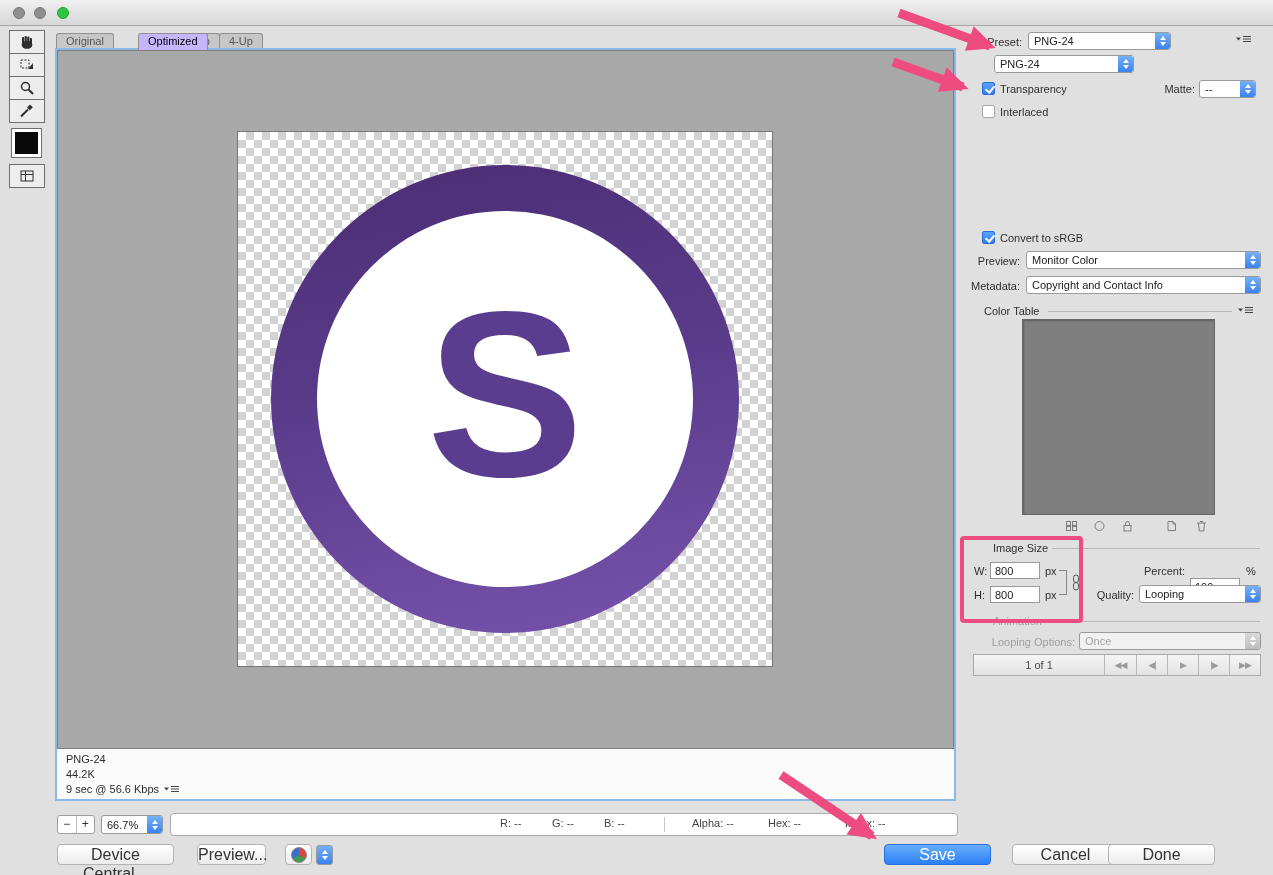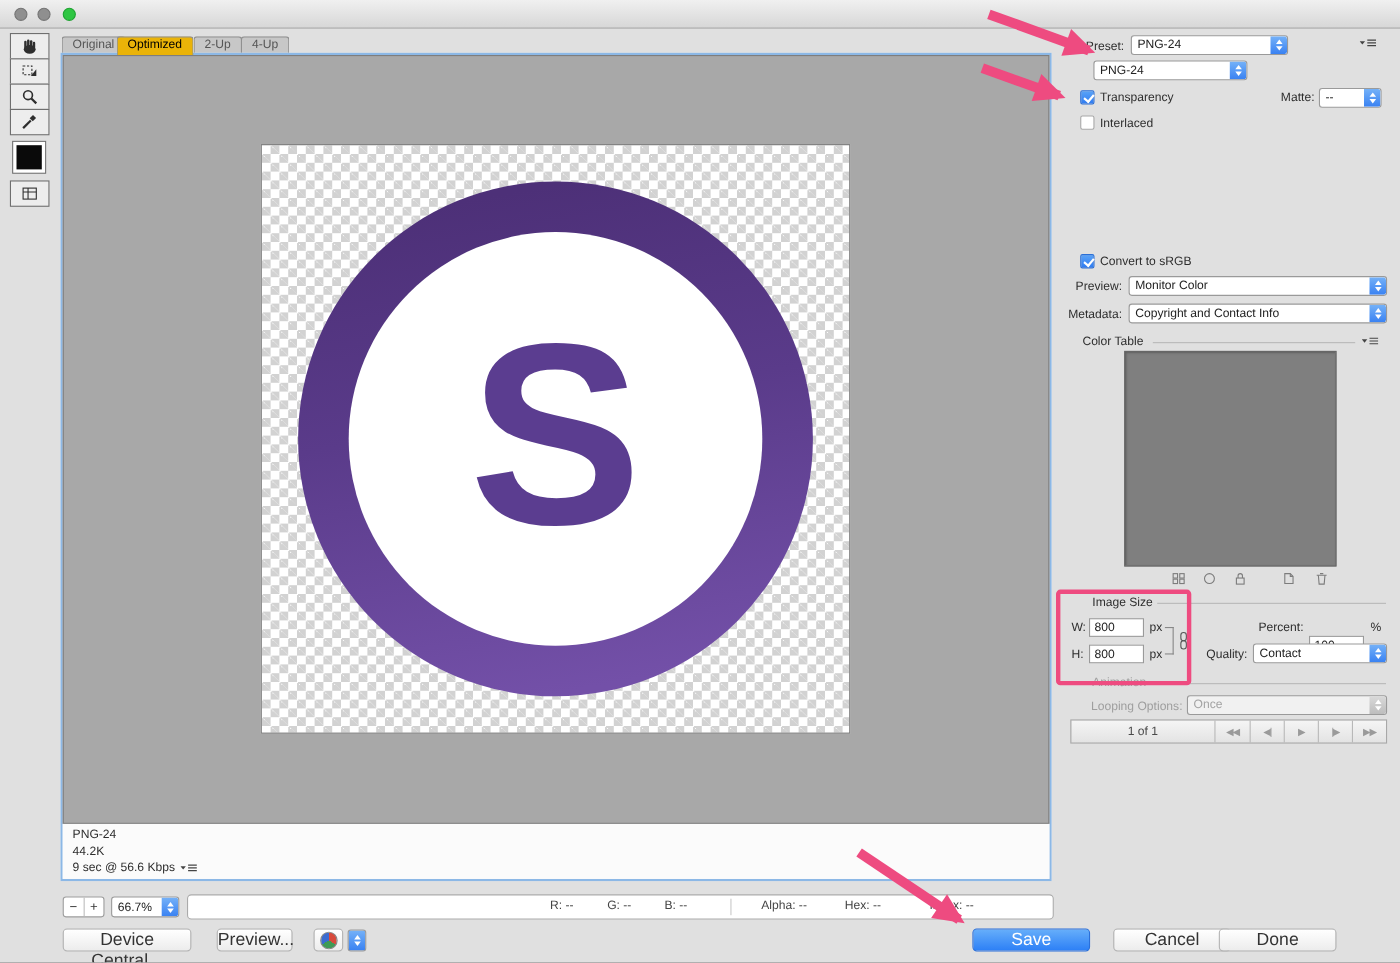--- a/index.html
+++ b/index.html
@@ -21,21 +21,21 @@
   .tool { position:absolute; left:9px; width:36px; height:24px; background:#ededed;
     border:1px solid #6f6f6f; display:flex; align-items:center; justify-content:center; }
   .swatchbox { position:absolute; left:11px; top:128px; width:31px; height:30px;
     background:#fff; border:1px solid #6f6f6f; }
   .swatchbox .chip { position:absolute; inset:3px; background:#0a0a0a; }
 
   
   .tab { position:absolute; top:33px; height:16px; padding:0 9px; font-size:11px; line-height:15px;
     color:#555; background:#c7c7c7; border:1px solid #909090; border-bottom:none;
     border-radius:3px 3px 0 0; }
-  .tab.active { background:#eab308; color:#000; z-index:3; height:17px; }
+  .tab.active { background:#c4b5fd; color:#000; z-index:3; height:17px;margin-left:32px; }
 
   
   #preview-frame { position:absolute; left:55px; top:48px; width:901px; height:753px;
     border:2px solid #8cb8e6; background:#fbfbfb; z-index:1; }
   #image-area { position:absolute; left:0; top:0; width:100%; height:699px;
     background:#a8a8a8; border:1px solid #7e7e7e; overflow:hidden; }
   #checkerboard { position:absolute; left:179px; top:80px; width:536px; height:536px;
     border:1px solid #777; background-color:#fff;
     background-image:
       linear-gradient(45deg,#d2d2d2 25%,transparent 25%,transparent 75%,#d2d2d2 75%),
@@ -371,21 +371,21 @@
         </g>
       </svg>
   </span>
 
   <span class="plabel right" style="left:1128px;top:565px;width:57px">Percent:</span>
   <input class="field" style="left: 1190px; top: 562px; margin-top: 16px;" value="100">
   <span class="plabel" style="left:1246px;top:565px">%</span>
 
   <span class="plabel right" style="left:1082px;top:589px;width:52px">Quality:</span>
   <div class="dropdown" style="left:1139px;top:585px;width:122px">
-    <span class="dd-label">Contact</span>
+    <span class="dd-label">Looping</span>
     <span class="stepper">
         <i class="up"></i>
         <i class="dn"></i>
       </span>
   </div>
 
   <span class="plabel dim" style="left:993px;top:615px">Animation</span>
   <span class="sect-line" style="left:1052px;top:621px;width:208px"></span>
   <span class="plabel dim right" style="left:975px;top:636px;width:100px">Looping Options:</span>
   <div class="dropdown disabled" style="left:1079px;top:632px;width:182px">

